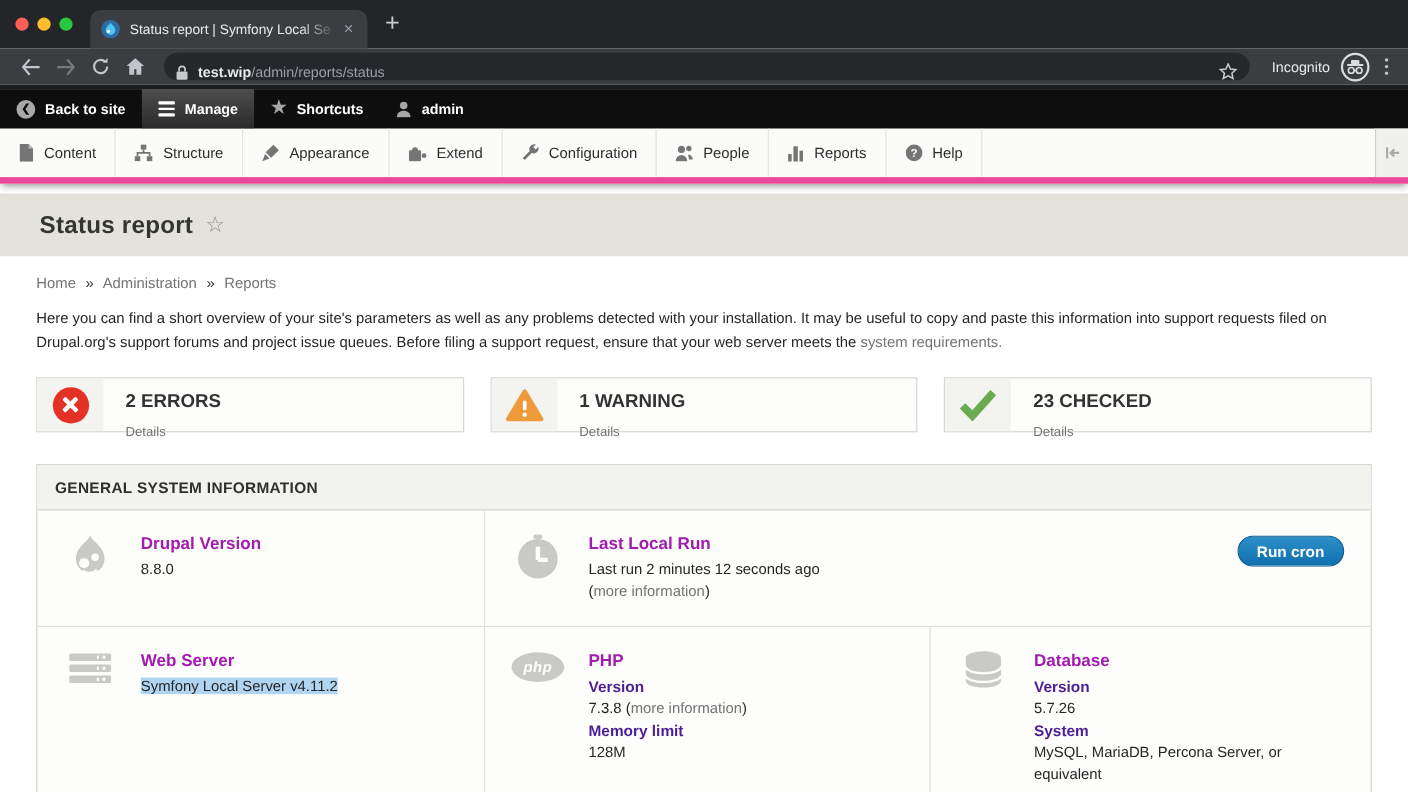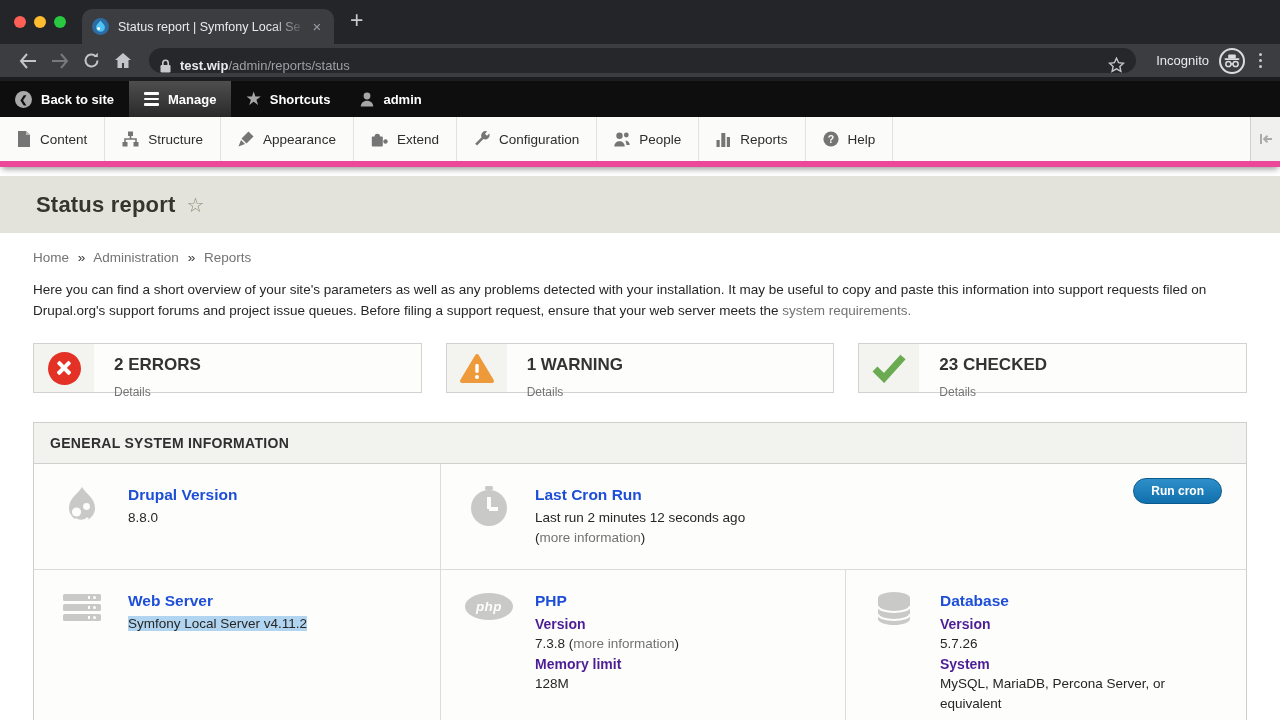--- a/index.html
+++ b/index.html
@@ -83,27 +83,27 @@
   .panel-header { background:#f2f2ef; padding:12px 16px; font-size:14px; font-weight:bold;
     color:#2f2f2f; border-bottom:1px solid #cfcfcd; letter-spacing:.3px; }
   .prow1 { display:grid; grid-template-columns:406px 1fr; border-bottom:1px solid #dcdcda; }
   .prow2 { display:grid; grid-template-columns:406px 405px 1fr; }
   .cell { padding:21px 24px; display:flex; position:relative; }
   .cell + .cell { border-left:1px solid #dcdcda; }
   .prow1 .cell { min-height:96px; }
   .prow2 .cell { min-height:146px; }
   .cell-iconbox { width:48px; flex:none; display:flex; justify-content:center; align-items:flex-start; }
   .cell-text { margin-left:22px; font-size:13.5px; color:#262626; line-height:20px; }
-  .cell-title { font-size:15.5px; font-weight:bold; color:#1d4ed8; margin-bottom:3px; }
+  .cell-title { font-size:15.5px; font-weight:bold; color:#a21caf; margin-bottom:3px; }
   .sub-label { font-size:14px; font-weight:bold; color:#4c1d95; }
   .hl { background:#b1d5f1; }
 
-  .btn-primary { position:absolute; right:24px; top:14px;
+  .btn-primary { position:absolute; right:24px; top:23px;
     background:linear-gradient(#2f8fc9,#0f70ad); border:1px solid #0b5a8e; border-radius:20px;
-    color:#fff; font-weight:bold; font-size:12px; padding:5px 17px;
+    color:#fff; font-weight:bold; font-size:14px; padding:5px 17px;
     font-family:"Liberation Sans", sans-serif; }
 
   
   .rack { display:flex; flex-direction:column; gap:3px; margin-top:3px; }
   .rack i { width:38px; height:7px; background:#c9c9c7; border-radius:1.5px; position:relative; }
   .rack i:before { content:""; position:absolute; right:5px; top:2px; width:3px; height:3px; border-radius:50%; background:#fdfdfb; }
   .rack i:after  { content:""; position:absolute; right:11px; top:2px; width:2px; height:3px; background:#fdfdfb; }
   .php-oval { width:48px; height:27px; border-radius:50%; background:#c9c9c7; display:flex;
     align-items:center; justify-content:center; margin-top:2px; }
   .php-oval span { color:#fdfdfb; font-weight:bold; font-style:italic; font-size:13.5px; letter-spacing:.5px; }
@@ -360,21 +360,21 @@
       </div>
       <div class="cell">
         <div class="cell-iconbox">
           <svg width="42" height="42" viewBox="0 0 42 42">
             <rect x="17" y="1" width="8" height="4" rx="1.5" fill="#c9c9c7"></rect>
             <circle cx="21" cy="23" r="18" fill="#c9c9c7"></circle>
             <path d="M21 24 V12 M21 24 H30" stroke="#fdfdfb" stroke-width="4" fill="none"></path>
           </svg>
         </div>
         <div class="cell-text">
-          <div class="cell-title">Last Cron Run</div>
+          <div class="cell-title">Last Local Run</div>
           <div>Last run 2 minutes 12 seconds ago</div>
           <div><span>(</span><a class="link" href="#">more information</a><span>)</span></div>
         </div>
         <button class="btn-primary">Run cron</button>
       </div>
     </div>
 
     <div class="prow2">
       <div class="cell">
         <div class="cell-iconbox">

